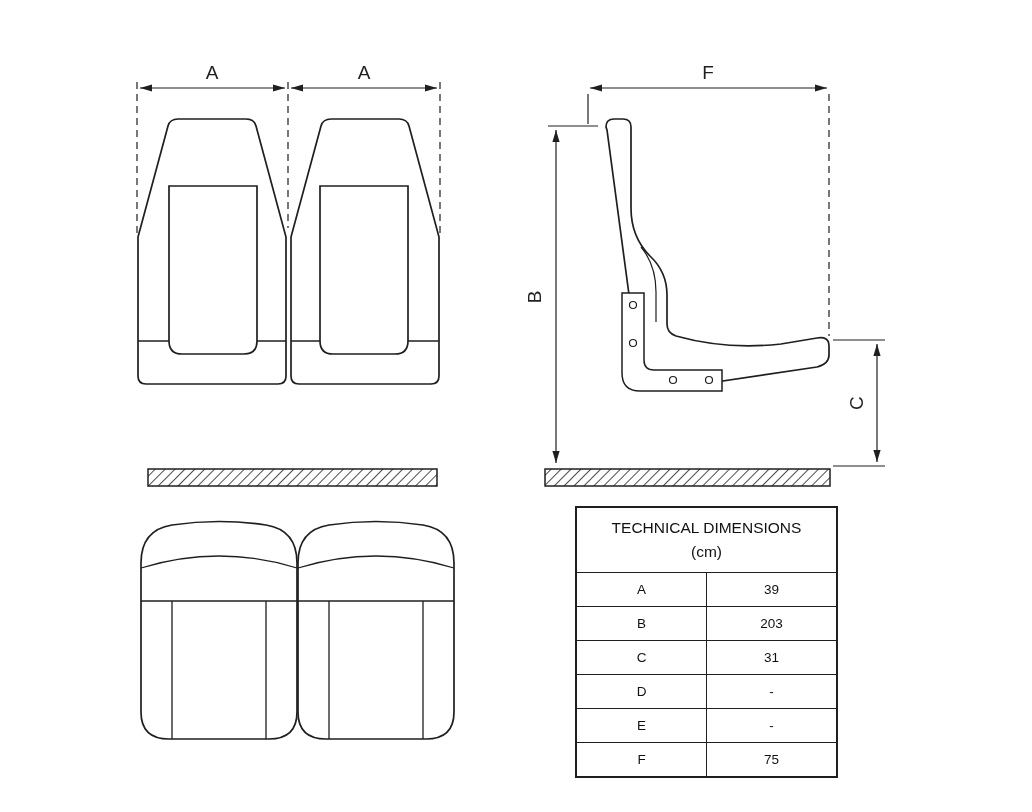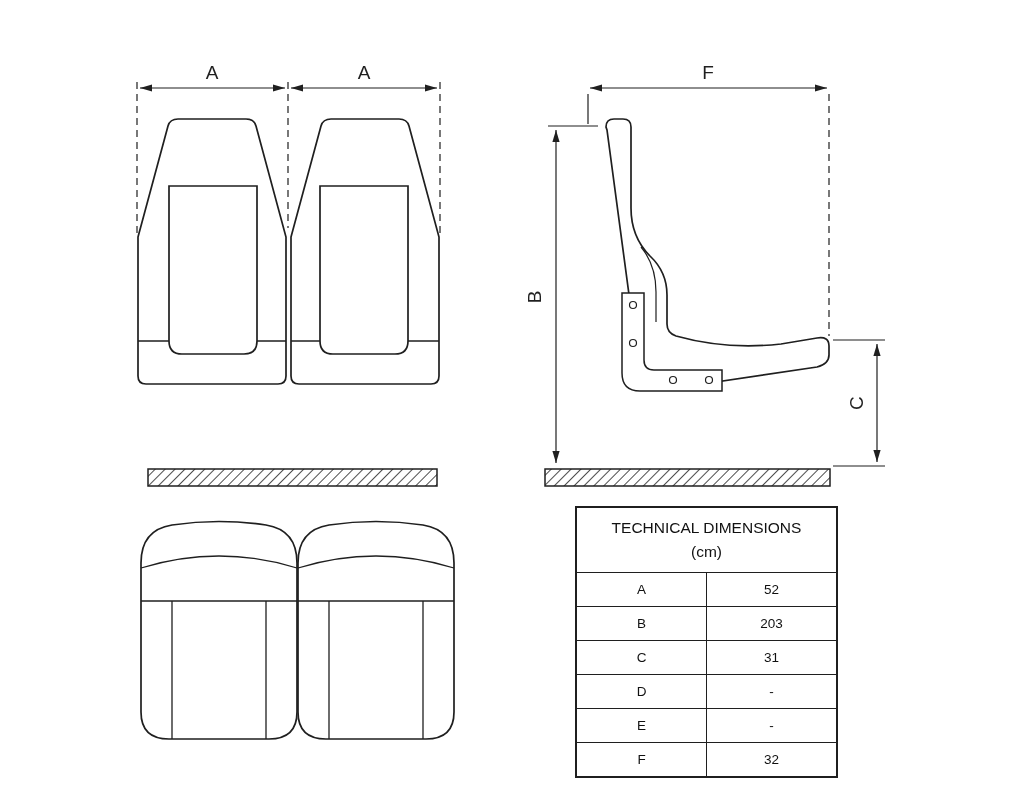--- a/index.html
+++ b/index.html
@@ -142,38 +142,38 @@
       <tr>
         <th colspan="2">
           <div>TECHNICAL DIMENSIONS</div>
           <div>(cm)</div>
         </th>
       </tr>
     </thead>
     <tbody>
       <tr>
         <td>A</td>
-        <td>52</td>
+        <td>39</td>
       </tr>
       <tr>
         <td>B</td>
         <td>203</td>
       </tr>
       <tr>
         <td>C</td>
         <td>31</td>
       </tr>
       <tr>
         <td>D</td>
         <td>-</td>
       </tr>
       <tr>
         <td>E</td>
         <td>-</td>
       </tr>
       <tr>
         <td>F</td>
-        <td>32</td>
+        <td>75</td>
       </tr>
     </tbody>
   </table>
 
 </div>
 
 </body></html>

